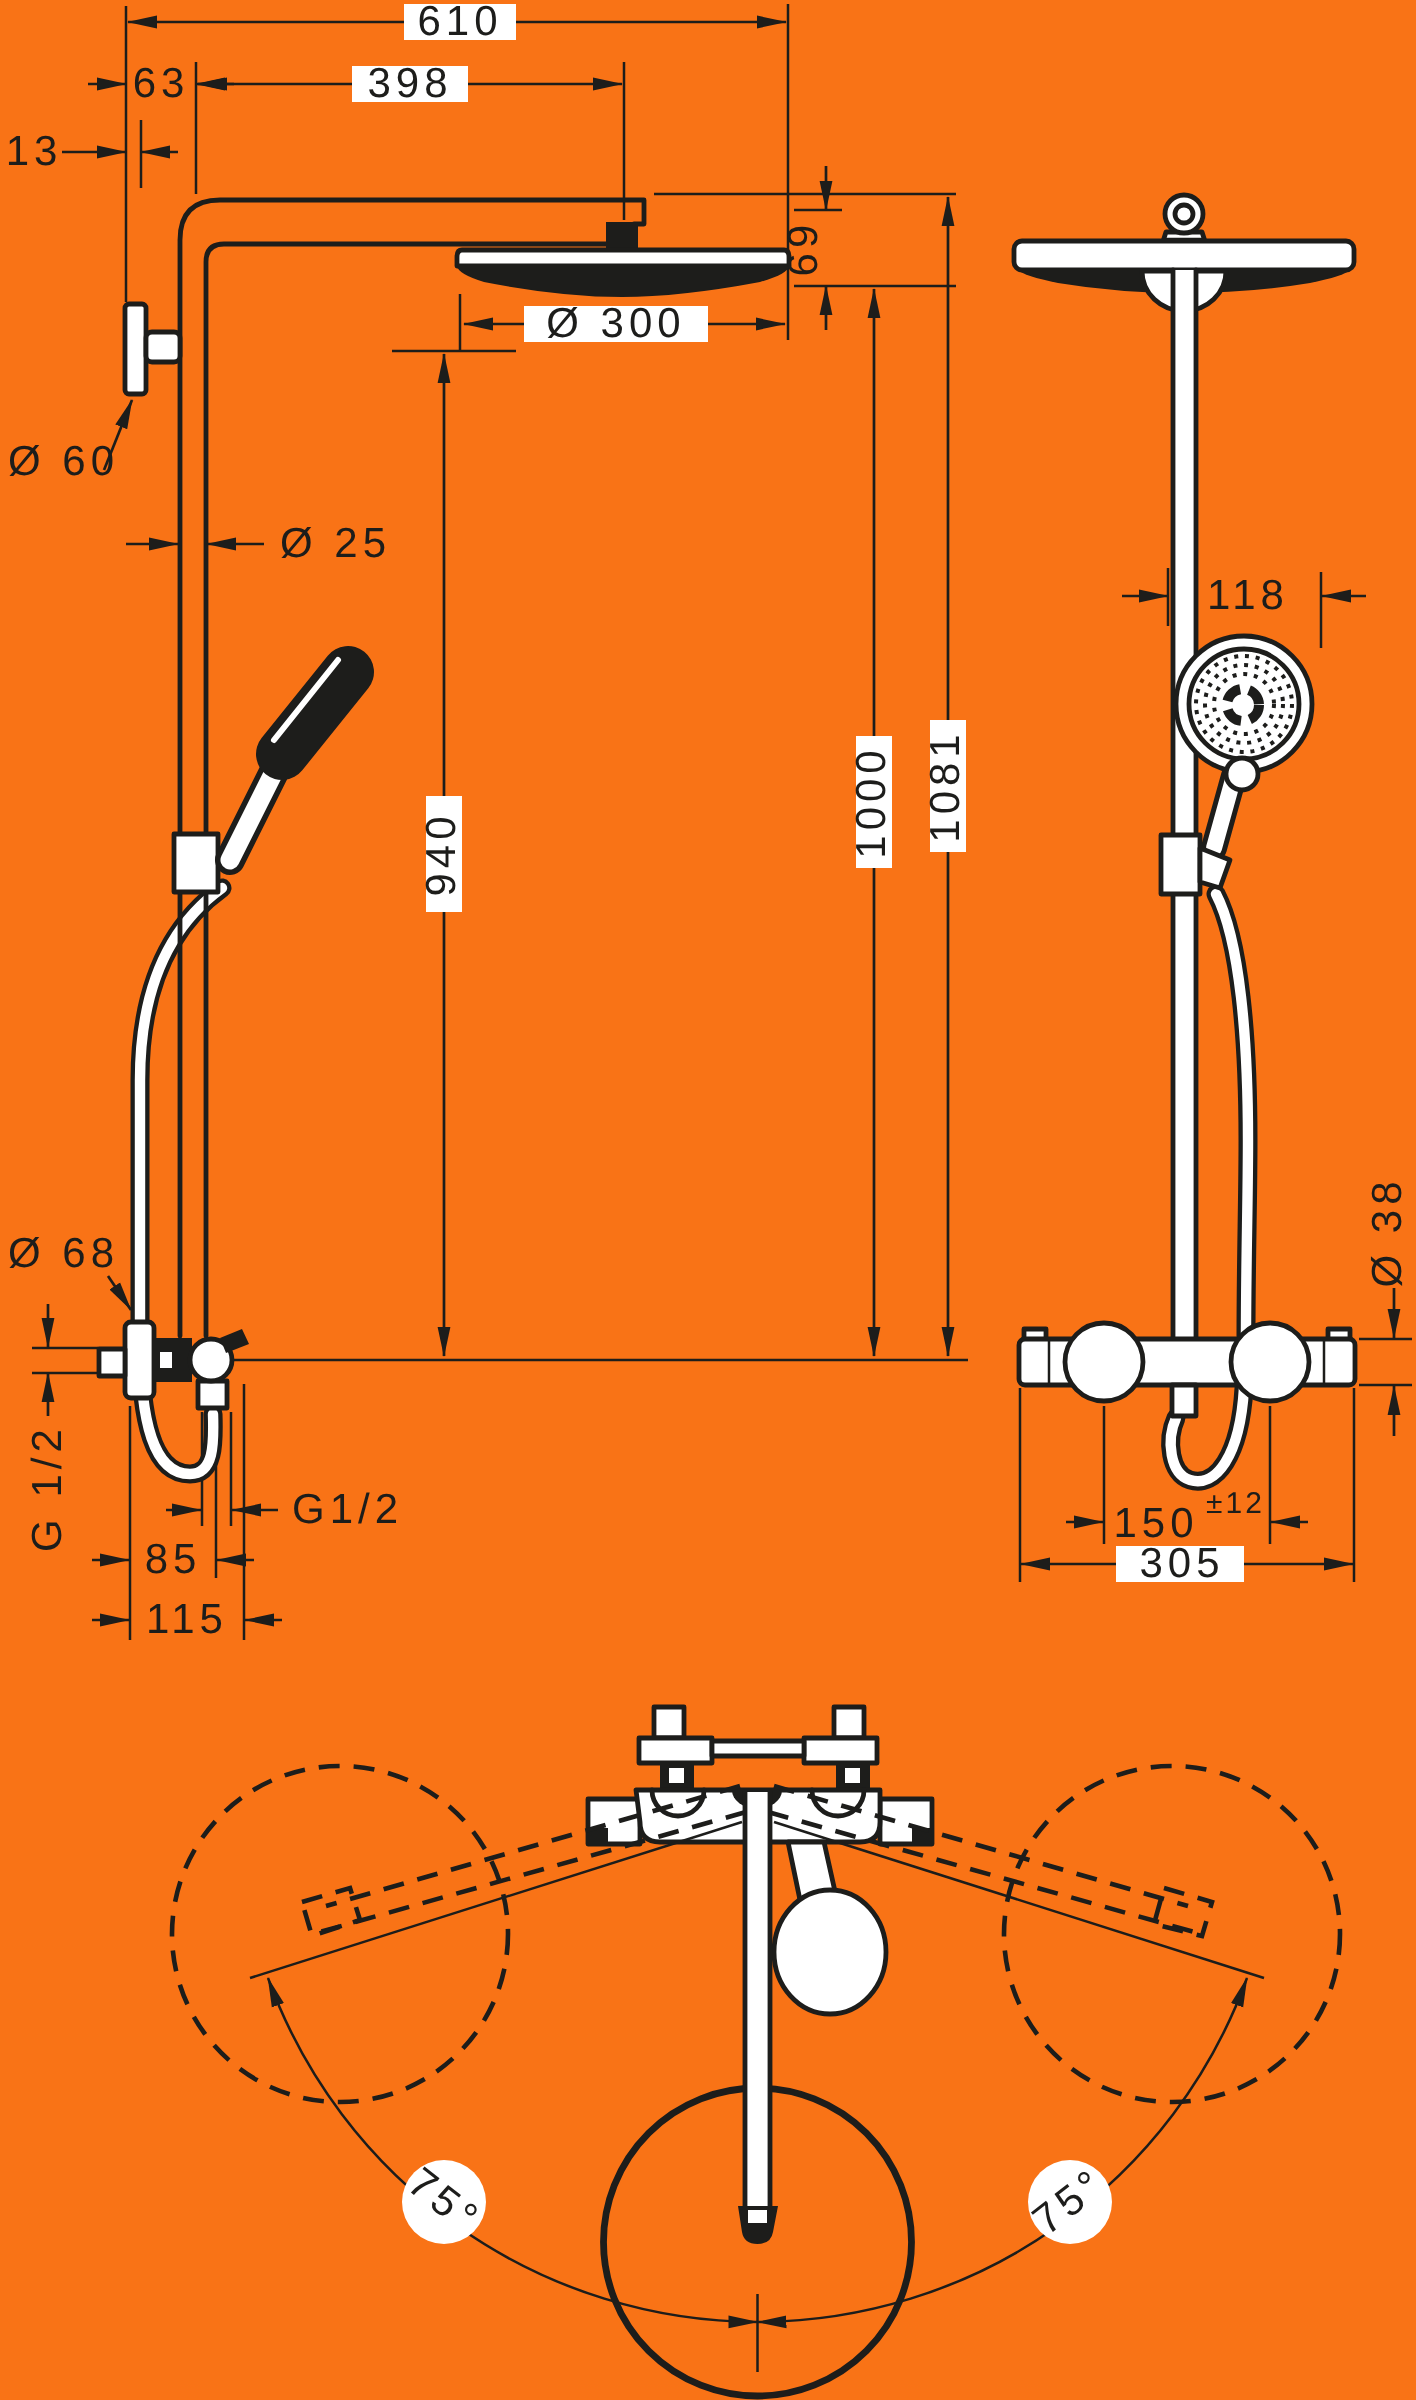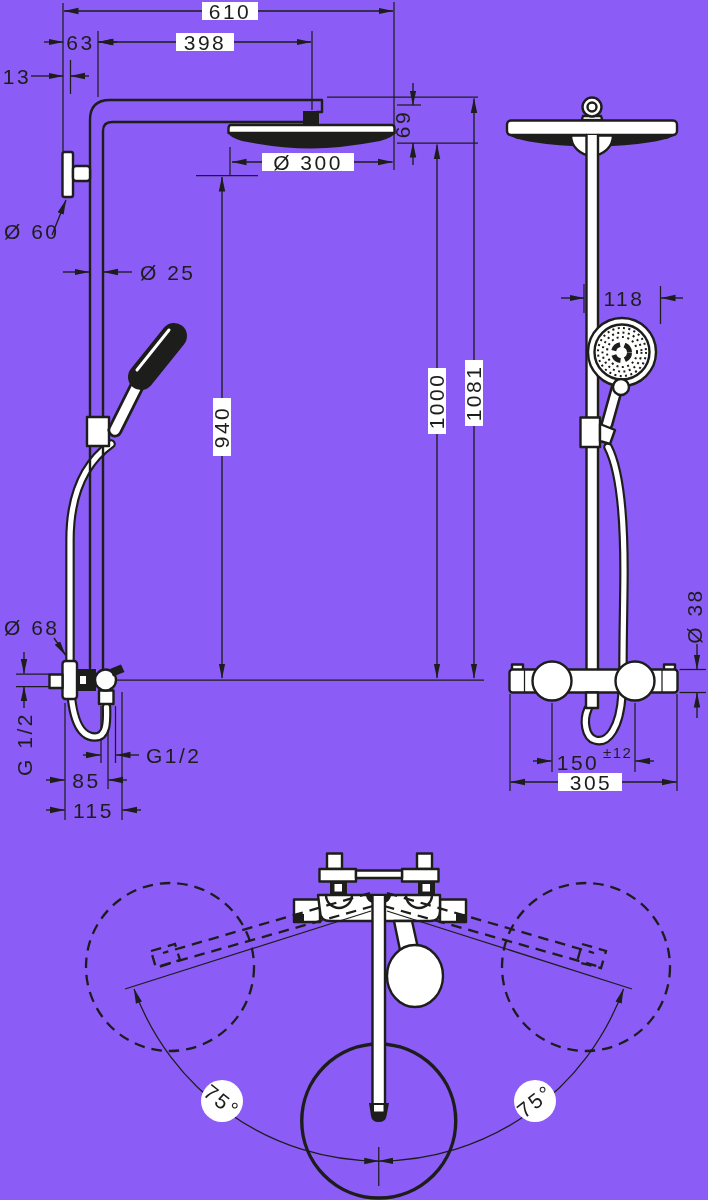--- a/index.html
+++ b/index.html
@@ -1,16 +1,16 @@
 <!DOCTYPE html>
 <html><head>
 <meta charset="utf-8">
 <style>
   html,body{margin:0;padding:0;background:#ffffff;}
-  .page{width:708px;height:1200px;background:#8b5cf6;position:relative;overflow:hidden;}
+  .page{width:708px;height:1200px;background:#f97316;position:relative;overflow:hidden;}
   svg{display:block;}
   text{font-family:"Liberation Sans","DejaVu Sans",sans-serif;fill:#1d1d1b;}
   .dim{font-size:21px;letter-spacing:2.5px;}
   .dim-sup{font-size:15px;letter-spacing:1.5px;}
   .mid{text-anchor:middle;dominant-baseline:central;}
   .start{text-anchor:start;dominant-baseline:central;}
   .obj{stroke:#1d1d1b;stroke-width:2.4;fill:none;stroke-linejoin:round;stroke-linecap:round;}
   .objf{stroke:#1d1d1b;stroke-width:2.4;fill:#ffffff;stroke-linejoin:round;}
   .inkf{fill:#1d1d1b;stroke:none;}
   .thin{stroke:#1d1d1b;stroke-width:1.25;fill:none;}

